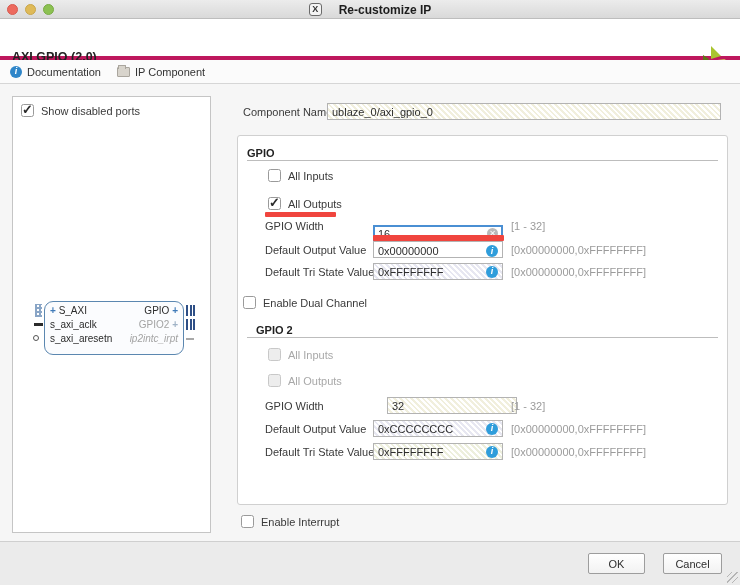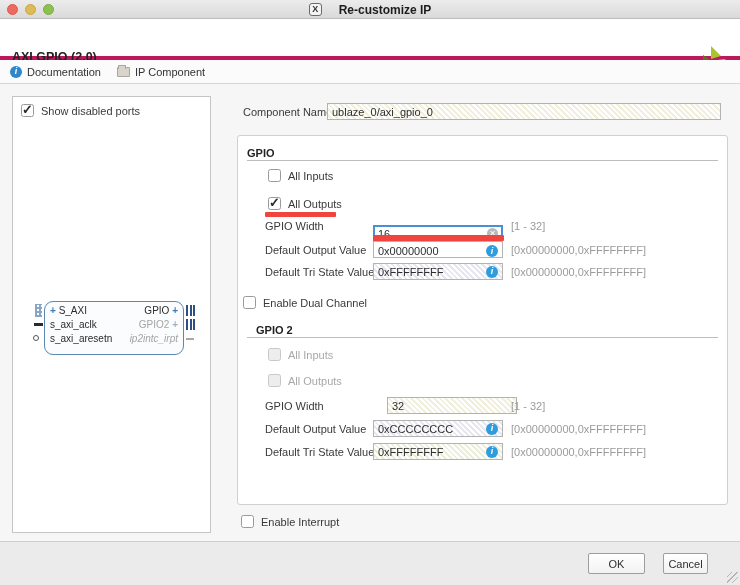--- a/index.html
+++ b/index.html
@@ -263,15 +263,15 @@
 </div>
 <div class="abs rangetxt" style="left:511px; top:446px;">[0x00000000,0xFFFFFFFF]</div>
 
 <div class="abs cbrow" style="left:241px; top:515px;">
   <span class="cb"></span>
   <span class="cblabel">Enable Interrupt</span>
 </div>
 
 <div class="abs footer">
   <div class="abs btn" style="left:588px; top:11px; width:57px;">OK</div>
-  <div class="abs btn" style="left:663px; top:11px; width:45px;">Cancel</div>
+  <div class="abs btn" style="left:663px; top:11px; width:59px;">Cancel</div>
   <div class="abs grip"></div>
 </div>
 
 </body></html>

